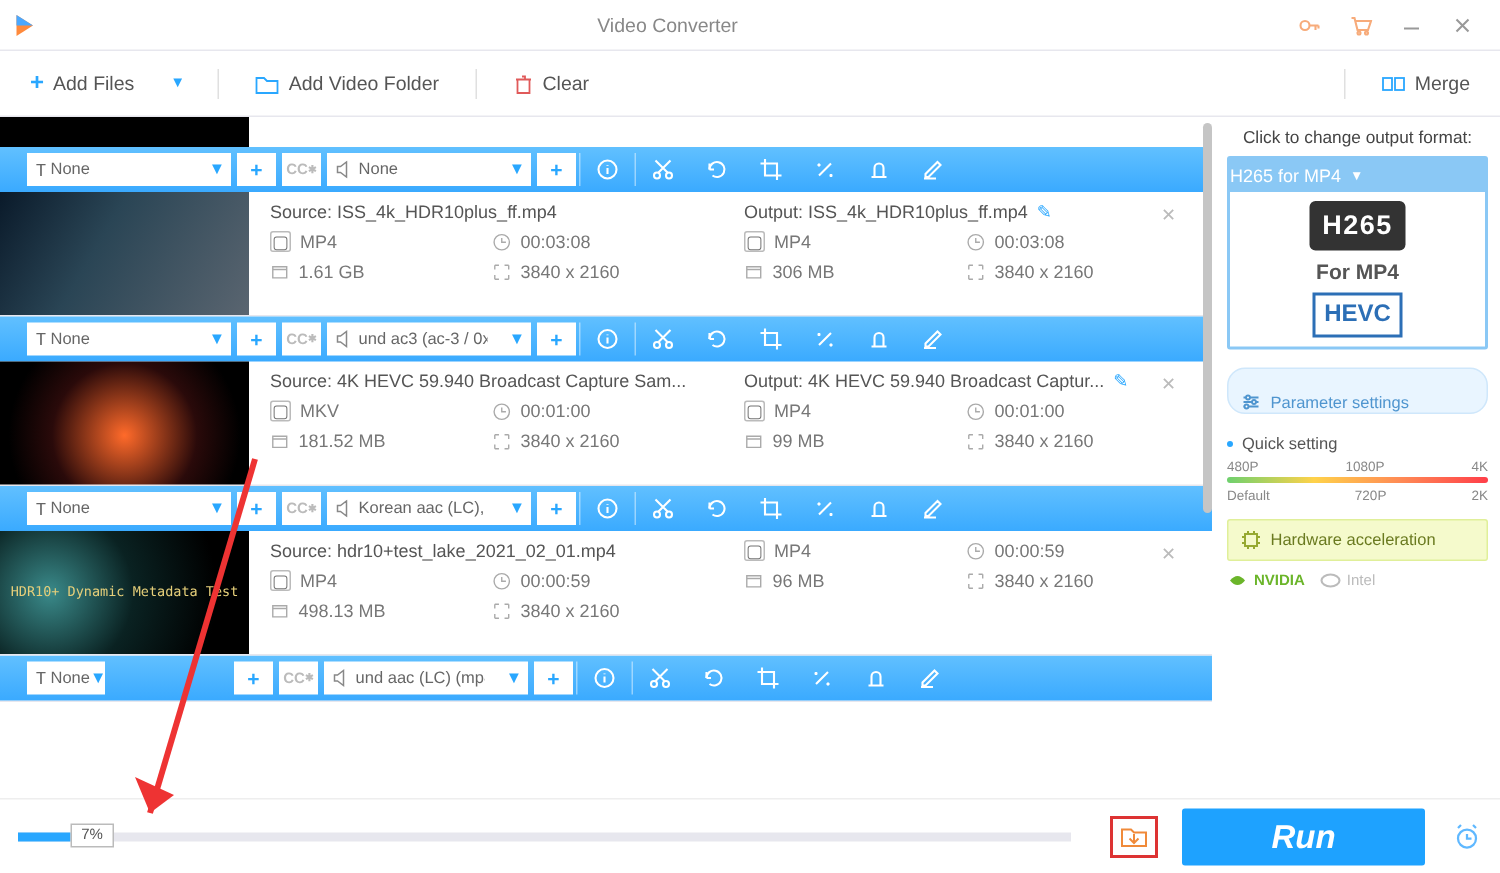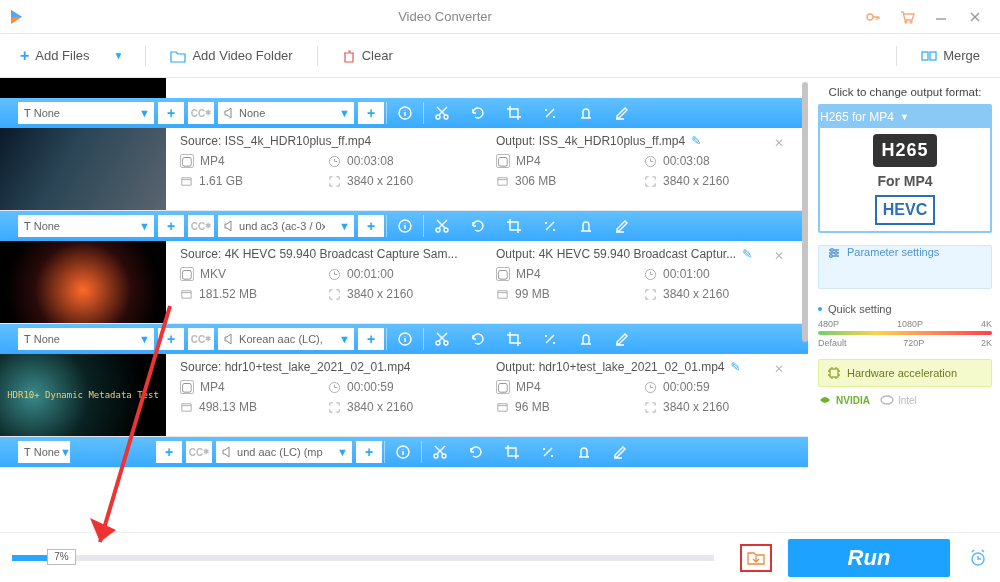--- a/index.html
+++ b/index.html
@@ -52,21 +52,21 @@
   .vsep { width:1px; height:22px; background: rgba(255,255,255,0.45); }
 
   
   .right .hdr { text-align: center; color: #444; font-size: 11.5px; margin: 4px 0 6px; }
   .fmtbox { background: #8ac8f5; padding: 2px; border-radius: 2px; }
   .fmthdr { height: 22px; display:flex;align-items:center;color:#fff; gap:6px; font-size: 12px; }
   .fmtcard { background:#fff; padding: 6px; display:flex;flex-direction:column;align-items:center; gap:6px; }
   .badge-h265 { background:#333;color:#fff;font-weight:bold;padding:6px 8px;font-size:18px;border-radius:4px; letter-spacing:1px;}
   .formp4 { font-weight: bold; font-size: 14px;}
   .badge-hevc { border: 2.5px solid #2c6fb6;color:#2c6fb6;font-weight:bold;padding:4px 6px;font-size:16px;}
-  .rbtn { height: 44px; background:#e9f5ff; border:1px solid #cfe7fb; display:flex;align-items:flex-start; gap:6px; padding:0 8px; color:#4f95cf; margin-top:12px; cursor:pointer; border-radius:2px;}
+  .rbtn { height: 31px; background:#e9f5ff; border:1px solid #cfe7fb; display:flex;align-items:flex-end; gap:6px; padding:0 8px; color:#4f95cf; margin-top:12px; cursor:pointer; border-radius:12px;}
   .qs-head { display:flex;align-items:center;gap:6px;margin:14px 0 4px;text-align:center;}
   .qs-dot { width:4px;height:4px;background:#29a7ff;border-radius:50%; }
   .qs-scale { position:relative; height:30px; font-size:9px; color:#888; }
   .qs-line { height:4px;background:linear-gradient(90deg,#6ed06e,#ffd24a,#ff8a55,#ff3e49);border-radius:2px;margin:2px 0 3px;}
   .qs-labels { display:flex;justify-content:space-between;}
   .hw { height:28px;border:1px solid #e0ef99;background:#f5facc;display:flex;align-items:center;gap:6px;padding:0 8px;margin-top:10px;color:#6a7a20; border-radius:2px;}
   .gpu { display:flex;gap:10px;margin-top:6px; align-items:center;}
   .gpu .g { display:flex;align-items:center;gap:4px;font-size:10px;}
 
   
@@ -479,21 +479,20 @@
                   </span>
                   <span class="chip">
                     <svg width="13" height="13" viewBox="0 0 14 14" fill="none" stroke="#aaa">
                       <path d="M2 2 H5 M2 2 V5 M12 2 H9 M12 2 V5 M2 12 H5 M2 12 V9 M12 12 H9 M12 12 V9"></path>
                     </svg>
                     <span>3840 x 2160</span>
                   </span>
                 </div>
             </div>
             <div class="col">
-              <div class="colhead"><span>Output: hdr10+test_lake_2021_02_01.mp4</span><span class="edit-pen">✎</span></div>
               <div class="pair">
                   <span class="chip">
                     <span class="ic">▢</span>
                     <span>MP4</span>
                   </span>
                   <span class="chip">
                     <svg width="13" height="13" viewBox="0 0 14 14" fill="none" stroke="#aaa">
                       <circle cx="7" cy="7" r="5.5"></circle>
                       <path d="M7 4 V7 H10"></path>
                     </svg>

